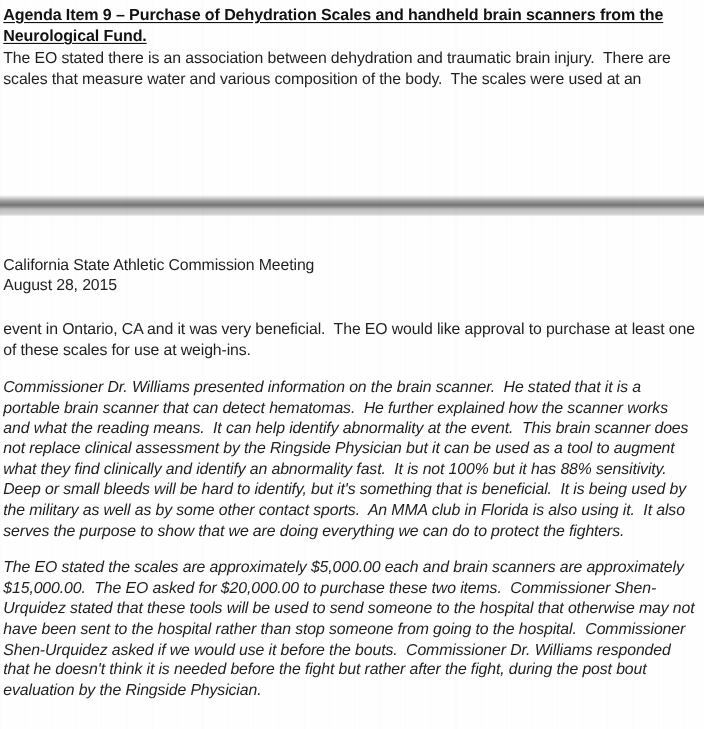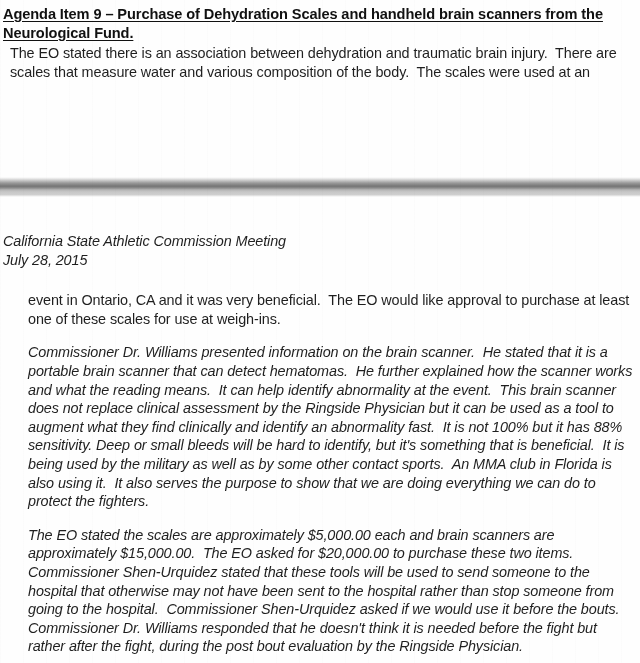--- a/index.html
+++ b/index.html
@@ -57,21 +57,21 @@
     font-weight: bold;
     line-height: 19px;
     letter-spacing: -0.1px;
     text-decoration: underline;
     text-underline-offset: 2px;
     color: #111111;
   }
 
   .body-para {
     margin: 0;
-    padding: 0 6px 0 10px;
+    padding: 0 6px 0 3px;
     font-size: 14.4px;
     line-height: 18.6px;
     letter-spacing: -0.1px;
     color: #1f1f1f;
     white-space: pre-wrap;
   }
 
   .lead-para {
     padding-top: 1px;
   }
@@ -104,29 +104,27 @@
     top: 232px;
     width: 640px;
   }
 
   .page-header-block {
     padding: 0 0 0 3px;
     font-size: 14.4px;
     line-height: 18.6px;
     letter-spacing: -0.1px;
     color: #1f1f1f;
-    font-style: italic;
   }
   .page-header-block .hdr-line {
     display: block;
   }
 
   .body-flow {
     padding-top: 22px;
-    margin-left: 18px;
   }
 
   .body-flow .body-para + .body-para {
     margin-top: 15px;
     font-style: italic;
   }
 </style>
 </head>
 <body>
 
@@ -136,21 +134,21 @@
     <h1 class="doc-heading">Agenda Item 9 – Purchase of Dehydration Scales and handheld brain scanners from the Neurological Fund.</h1>
     <p class="body-para lead-para">The EO stated there is an association between dehydration and traumatic brain injury.  There are scales that measure water and various composition of the body.  The scales were used at an</p>
   </div>
 
   <div class="page-separator"></div>
 
   <div class="page-bottom">
 
     <div class="page-header-block">
       <span class="hdr-line">California State Athletic Commission Meeting</span>
-      <span class="hdr-line">July 28, 2015</span>
+      <span class="hdr-line">August 28, 2015</span>
     </div>
 
     <div class="body-flow">
       <p class="body-para">event in Ontario, CA and it was very beneficial.  The EO would like approval to purchase at least one of these scales for use at weigh-ins.</p>
       <p class="body-para">Commissioner Dr. Williams presented information on the brain scanner.  He stated that it is a portable brain scanner that can detect hematomas.  He further explained how the scanner works and what the reading means.  It can help identify abnormality at the event.  This brain scanner does not replace clinical assessment by the Ringside Physician but it can be used as a tool to augment what they find clinically and identify an abnormality fast.  It is not 100% but it has 88% sensitivity. Deep or small bleeds will be hard to identify, but it's something that is beneficial.  It is being used by the military as well as by some other contact sports.  An MMA club in Florida is also using it.  It also serves the purpose to show that we are doing everything we can do to protect the fighters.</p>
       <p class="body-para">The EO stated the scales are approximately $5,000.00 each and brain scanners are approximately $15,000.00.  The EO asked for $20,000.00 to purchase these two items.  Commissioner Shen-Urquidez stated that these tools will be used to send someone to the hospital that otherwise may not have been sent to the hospital rather than stop someone from going to the hospital.  Commissioner Shen-Urquidez asked if we would use it before the bouts.  Commissioner Dr. Williams responded that he doesn't think it is needed before the fight but rather after the fight, during the post bout evaluation by the Ringside Physician.</p>
     </div>
 
   </div>
 

